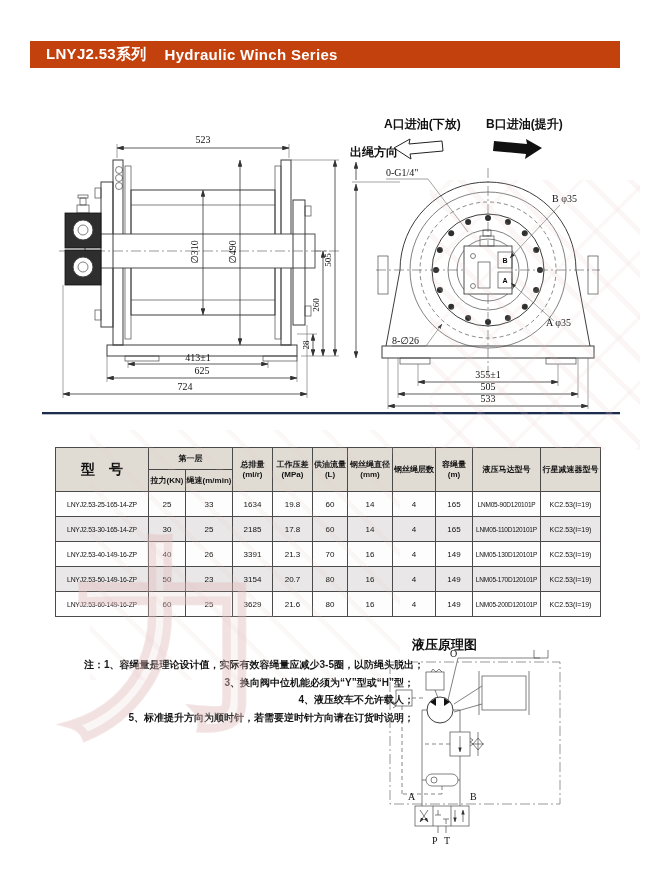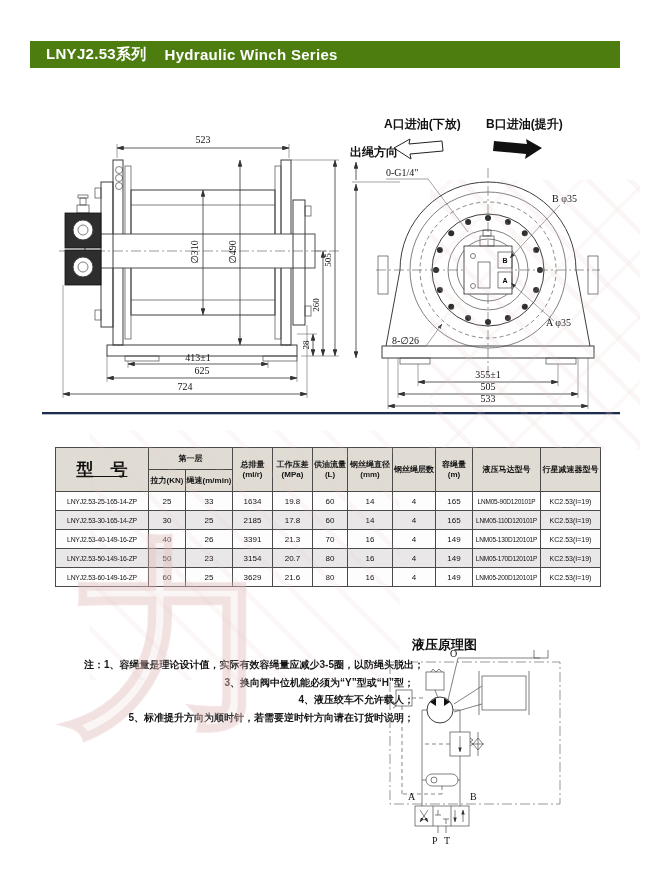--- a/index.html
+++ b/index.html
@@ -3,21 +3,21 @@
 <meta charset="utf-8">
 <style>
   html,body { margin:0; padding:0; background:#ffffff; }
   #page {
     position:relative; width:650px; height:876px; overflow:hidden;
     background:#ffffff; font-family:"Liberation Sans", sans-serif; color:#111;
   }
   
   .hdr {
     position:absolute; left:30px; top:41px; width:590px; height:27px;
-    background:#4d7c0f; color:#ffffff; display:flex; align-items:center;
+    background:#c2410c; color:#ffffff; display:flex; align-items:center;
     padding-left:16px; box-sizing:border-box; gap:18px;
   }
   .hdr span { font-size:15px; font-weight:600; letter-spacing:.3px; white-space:nowrap; }
   
   .divider {
     position:absolute; left:42px; top:412px; width:578px; height:0;
     border-top:2px solid #1d2b4d; box-shadow:0 1px 0 #b9bfcc;
   }
   
   svg { position:absolute; }
@@ -36,22 +36,22 @@
   table.spec {
     position:absolute; left:55px; top:447px; width:545px;
     border-collapse:collapse; table-layout:fixed;
   }
   table.spec th, table.spec td {
     border:1px solid #4a4a4a; text-align:center; vertical-align:middle; padding:0;
   }
   table.spec thead th {
     background:#e0dcd4; font-weight:700; font-size:8px; white-space:pre-line; line-height:1.15;
   }
-  table.spec thead th.model-h { font-size:17px;text-decoration:underline; }
-  table.spec tbody tr { height:19px; }
+  table.spec thead th.model-h { font-size:14px; }
+  table.spec tbody tr { height:25px; }
   table.spec tbody tr:nth-child(even) td { background:#e9e7e7; }
   table.spec tbody tr:nth-child(odd)  td { background:#fdfdfd; }
   table.spec td { font-size:8px; }
   table.spec td.c-model { font-size:6.8px; letter-spacing:-.2px; }
   table.spec td.c-motor { font-size:6.5px; letter-spacing:-.2px; }
   table.spec td.c-red   { font-size:7px; }
   tr.h1 { height:22px; } tr.h2 { height:22px; }
   
   .notes { position:absolute; left:84px; top:656px; width:330px;
            font-size:10px; font-weight:700; line-height:17.5px; color:#151515; }

